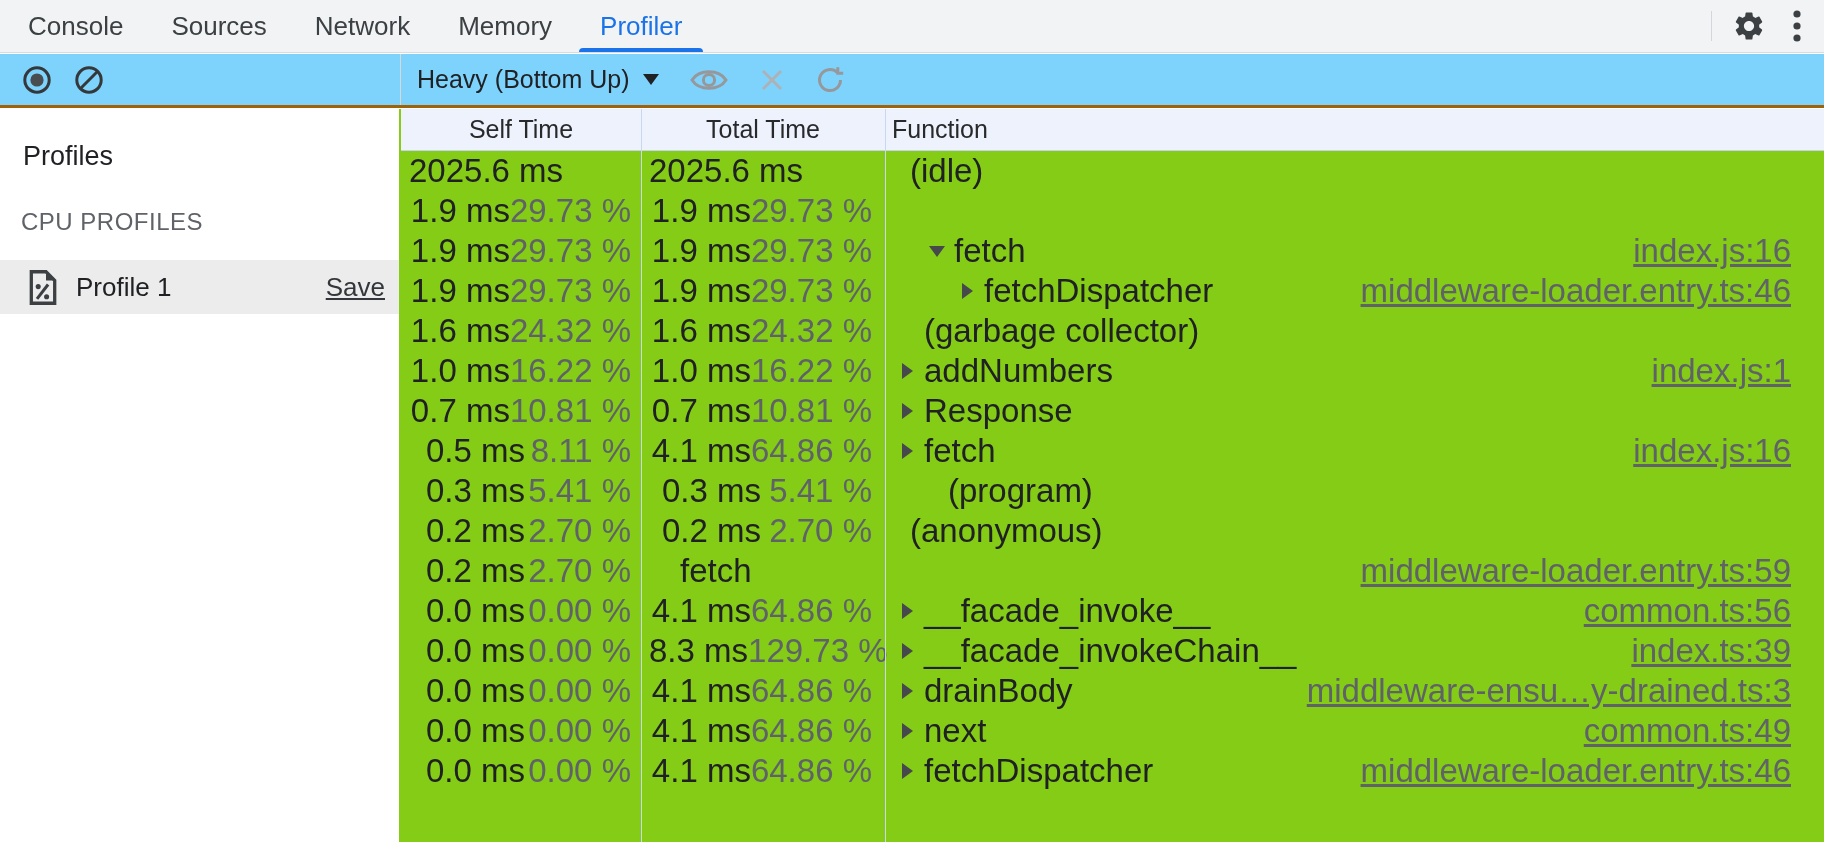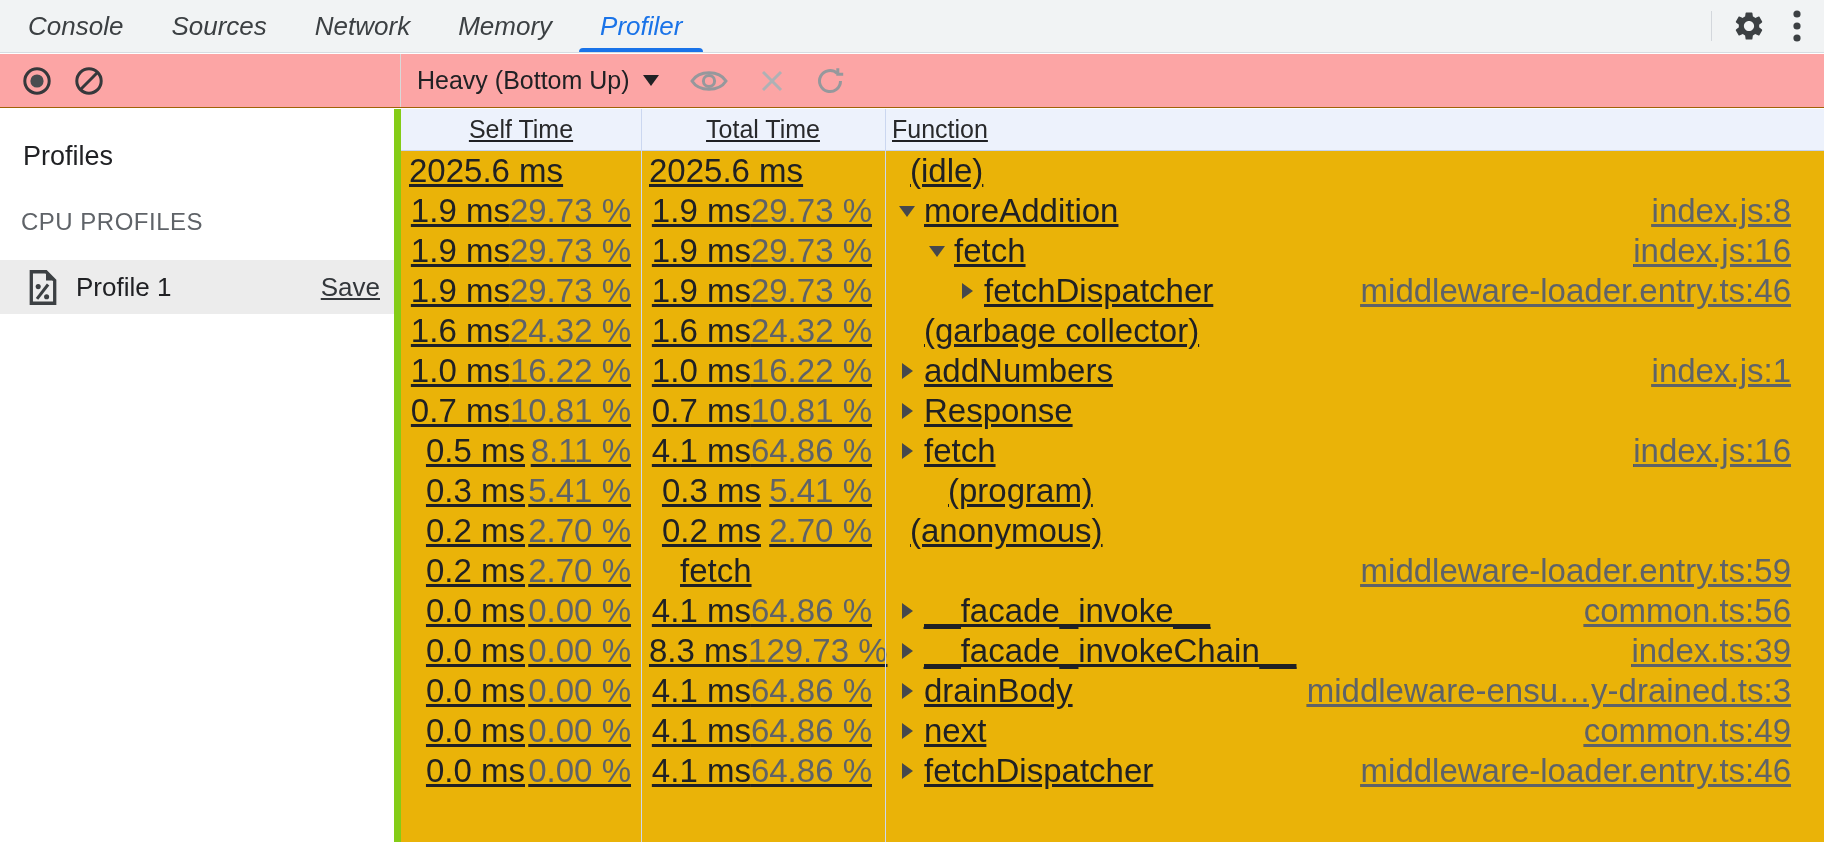--- a/index.html
+++ b/index.html
@@ -15,46 +15,46 @@
          font-size:26px; color:#3c4043; cursor:pointer; }
   .tab.active { color:#1a73e8; }
   .tab.active::after { content:""; position:absolute; left:3px; right:3px; bottom:0;
                        height:4px; background:#1a73e8; border-radius:4px 4px 0 0; }
   .tabbar-spacer { flex:1; }
   .tabbar-sep { width:1px; height:30px; background:#d3d7dc; align-self:center; margin-right:20px; }
   .icon-btn { display:flex; align-items:center; justify-content:center; cursor:pointer;
               align-self:center; }
 
   
-  .toolbar { position:absolute; left:0; top:54px; right:0; height:54px; background:#fca5a5;
-             border-bottom:1px solid #a16207; display:flex; align-items:center; }
+  .toolbar { position:absolute; left:0; top:54px; right:0; height:54px; background:#7dd3fc;
+             border-bottom:3px solid #a16207; display:flex; align-items:center; }
   .toolbar-left { width:401px; height:100%; border-right:1px solid #d8d8d8;
                   display:flex; align-items:center; padding-left:22px; gap:22px; flex:none; }
   .dropdown { display:flex; align-items:center; margin-left:16px; cursor:pointer; }
   .dropdown-label { font-size:25px; color:#202124; }
   .caret-down { width:0; height:0; border-left:8px solid transparent;
                 border-right:8px solid transparent; border-top:11px solid #202124;
                 margin-left:13px; }
   .toolbar-icons { display:flex; align-items:center; gap:30px; margin-left:30px; }
 
   
   .content { position:absolute; left:0; top:109px; right:0; bottom:0; display:flex; }
 
   
-  .sidebar { width:401px; flex:none; border-right:7px solid #84cc16; background:#fff; }
+  .sidebar { width:401px; flex:none; border-right:2px solid #84cc16; background:#fff; }
   .sidebar-heading { font-size:27px; color:#202124; margin:32px 0 0 23px; }
   .sidebar-section { font-size:24px; color:#5f6368; margin:36px 0 0 21px; letter-spacing:.5px; }
   .profile-row { margin-top:24px; height:54px; background:#ececec;
                  display:flex; align-items:center; padding:0 14px 0 28px; cursor:pointer; }
   .profile-name { font-size:26px; color:#202124; margin-left:18px; }
   .profile-save { margin-left:auto; font-size:26px; color:#33373b;
                   text-decoration:underline; cursor:pointer; }
 
   
-  .grid { flex:1; position:relative; background:#eab308;text-decoration:underline; }
+  .grid { flex:1; position:relative; background:#84cc16; }
   .vline { position:absolute; top:0; bottom:0; width:1px; background:#cbd7f0; z-index:3; }
   .vline.v1 { left:240px; } .vline.v2 { left:484px; }
   .grid-header { display:flex; height:42px; background:#edf2fc;
                  border-bottom:1px solid #c5d3ee; align-items:center; }
   .hcell { font-size:25px; color:#28292b; }
   .hcell.self { width:240px; text-align:center; }
   .hcell.total { width:244px; text-align:center; }
   .hcell.fn { flex:1; text-align:left; padding-left:7px; }
 
   .rows { }
@@ -79,21 +79,21 @@
   .src-link { margin-left:auto; color:#5f6368; text-decoration:underline;
               white-space:nowrap; cursor:pointer; padding-left:20px; }
   svg { display:block; }
 </style>
 </head>
 <body>
 
 <div class="devtools">
 
   <div class="tabbar">
-    <div style="display:flex;font-style:italic;">
+    <div style="display:flex;">
         <div class="tab">
     <span>Console</span>
   </div>
         <div class="tab">
     <span>Sources</span>
   </div>
         <div class="tab">
     <span>Network</span>
   </div>
         <div class="tab">
@@ -220,27 +220,20 @@
   </div>
           <div class="grow">
     <div class="cell self">
       <span class="ms">1.9 ms</span>
       <span class="pct">29.73 %</span>
     </div>
     <div class="cell total">
       <span class="ms">1.9 ms</span>
       <span class="pct">29.73 %</span>
     </div>
-    <div class="cell fn" style="padding-left: 14px;">
-      <span class="toggle arrow-down">
-                <span class="tri"></span>
-              </span>
-      <span class="fn-name">moreAddition</span>
-      <span class="src-link">index.js:8</span>
-    </div>
   </div>
           <div class="grow">
     <div class="cell self">
       <span class="ms">1.9 ms</span>
       <span class="pct">29.73 %</span>
     </div>
     <div class="cell total">
       <span class="ms">1.9 ms</span>
       <span class="pct">29.73 %</span>
     </div>

